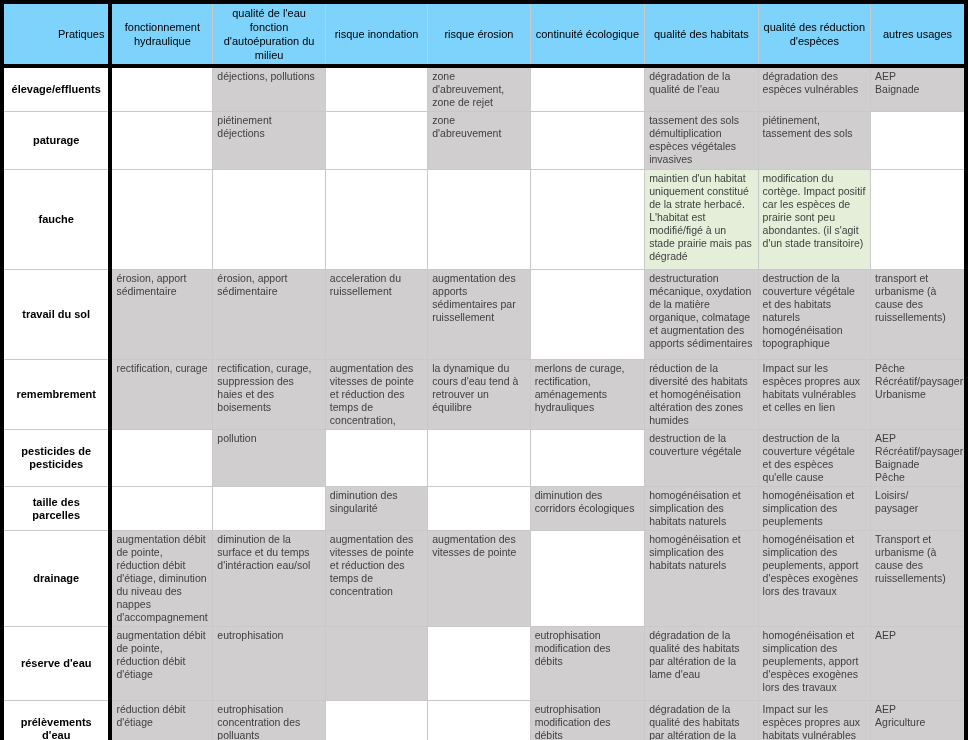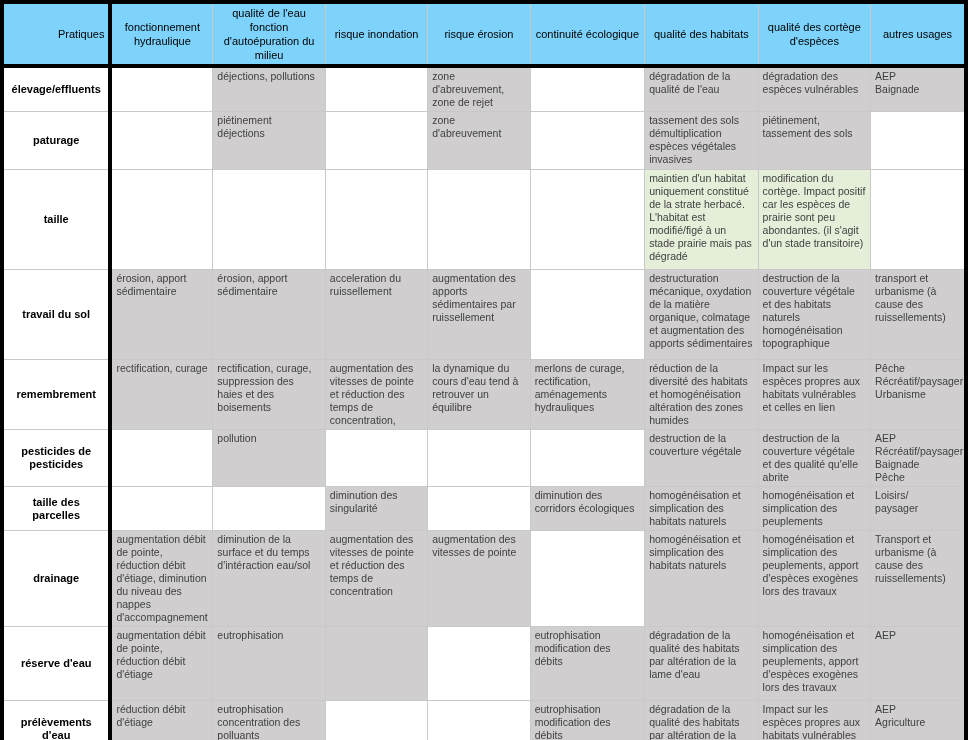--- a/index.html
+++ b/index.html
@@ -68,21 +68,21 @@
     </colgroup>
   <thead>
     <tr style="height: 60px;">
         <th class="first">Pratiques</th>
         <th>fonctionnement hydraulique</th>
         <th>qualité de l'eau fonction d'autoépuration du milieu</th>
         <th>risque inondation</th>
         <th>risque érosion</th>
         <th>continuité écologique</th>
         <th>qualité des habitats</th>
-        <th>qualité des cortège d'espèces</th>
+        <th>qualité des réduction d'espèces</th>
         <th>autres usages</th>
       </tr>
   </thead>
   <tbody>
       <tr style="height: 32px;">
         <th>élevage/effluents</th>
         <td></td>
         <td class="bg-g">déjections, pollutions</td>
         <td></td>
         <td class="bg-g">zone d'abreuvement, zone de rejet</td>
@@ -98,21 +98,21 @@
         <td class="bg-g">piétinement
 déjections</td>
         <td></td>
         <td class="bg-g">zone d'abreuvement</td>
         <td></td>
         <td class="bg-g">tassement des sols démultiplication espèces végétales invasives</td>
         <td class="bg-g">piétinement, tassement des sols</td>
         <td></td>
       </tr>
       <tr style="height: 100px;">
-        <th>taille</th>
+        <th>fauche</th>
         <td></td>
         <td></td>
         <td></td>
         <td></td>
         <td></td>
         <td class="bg-v">maintien d'un habitat uniquement constitué de la strate herbacé. L'habitat est modifié/figé à un stade prairie mais pas dégradé</td>
         <td class="bg-v">modification du cortège. Impact positif car les espèces de prairie sont peu abondantes. (il s'agit d'un stade transitoire)</td>
         <td></td>
       </tr>
       <tr style="height: 90px;">
@@ -140,21 +140,21 @@
 Urbanisme</td>
       </tr>
       <tr style="height: 57px;">
         <th>pesticides de pesticides</th>
         <td></td>
         <td class="bg-g">pollution</td>
         <td></td>
         <td></td>
         <td></td>
         <td class="bg-g">destruction de la couverture végétale</td>
-        <td class="bg-g">destruction de la couverture végétale et des qualité qu'elle abrite</td>
+        <td class="bg-g">destruction de la couverture végétale et des espèces qu'elle cause</td>
         <td class="bg-g">AEP
 Récréatif/paysager
 Baignade
 Pêche</td>
       </tr>
       <tr style="height: 42px;">
         <th>taille des parcelles</th>
         <td></td>
         <td></td>
         <td class="bg-g">diminution des singularité</td>

